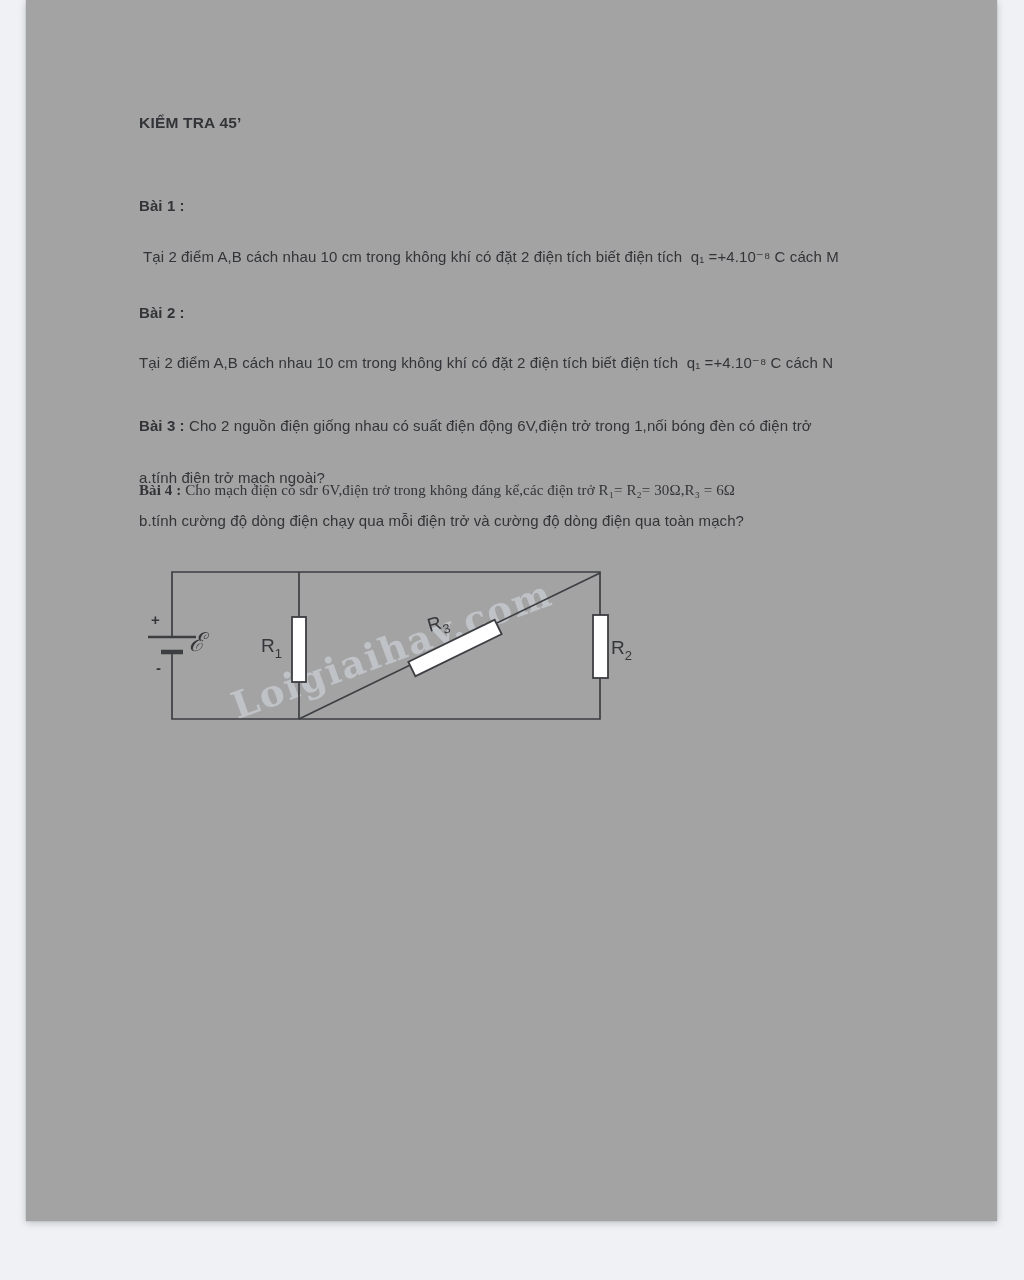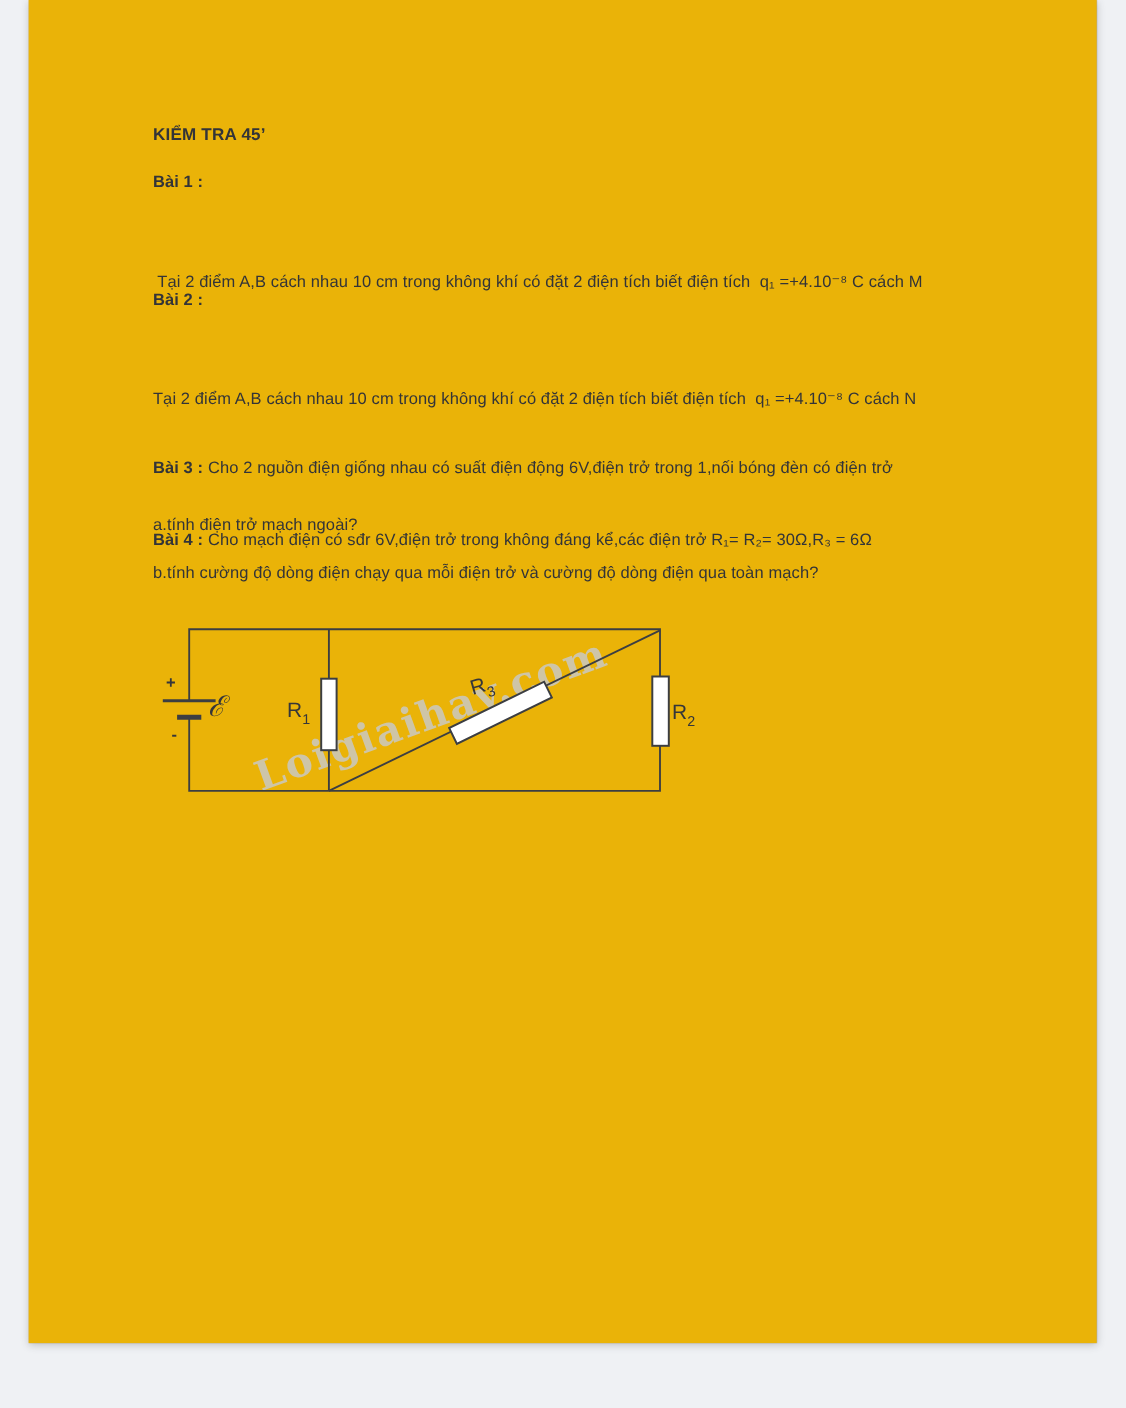--- a/index.html
+++ b/index.html
@@ -4,29 +4,29 @@
 <style>
   html,body { margin:0; padding:0; }
   body {
     width:1024px; height:1280px; position:relative;
     background:#eff1f4;
     font-family:"Liberation Sans","DejaVu Sans",sans-serif;
     overflow:hidden;
   }
   .page {
     position:absolute; left:26px; top:0; width:971px; height:1221px;
-    background:#eab308;
+    background:#a3a3a3;
     box-shadow:0 2px 7px rgba(60,64,72,.28), 0 0 1px rgba(60,64,72,.35);
   }
   .txt {
     position:absolute; left:113px;
     color:#333438; font-size:15px; line-height:25px;
     white-space:pre; letter-spacing:.1px;
   }
-  .heading { font-weight:600; }
+  .heading { font-weight:600;margin-top:40px; }
   .inline-label { font-weight:600; }
   .doc-title { font-size:15.5px; font-weight:600; letter-spacing:.2px; }
   svg .wire { stroke:#3c3e42; stroke-width:1.7; fill:none; }
   svg .plate-long { stroke:#3c3e42; stroke-width:2.6; }
   svg .plate-short { stroke:#3c3e42; stroke-width:4.5; }
   svg .rbox { fill:#ffffff; stroke:#3c3e42; stroke-width:1.8; }
   svg .clabel { fill:#35363a; font-size:19px; font-family:"Liberation Sans","DejaVu Sans",sans-serif; }
   svg .csub { font-size:13px; }
   svg .sign { fill:#35363a; font-size:15px; font-weight:bold; font-family:"Liberation Sans","DejaVu Sans",sans-serif; }
   svg .emf { fill:#35363a; font-size:26px; font-style:italic; font-family:"DejaVu Serif","Liberation Serif",serif; }
@@ -51,21 +51,21 @@
   <div class="txt heading" style="top:260px;text-align:center;">Bài 2 :</div>
 
   <div class="txt" style="top:300px;">
     <div>Tại 2 điểm A,B cách nhau 10 cm trong không khí có đặt 2 điện tích biết điện tích  q₁ =+4.10⁻⁸ C cách N</div>
   </div>
 
   <div class="txt" style="top:363px;text-align:right;">
     <div><span class="inline-label">Bài 3 :</span><span> Cho 2 nguồn điện giống nhau có suất điện động 6V,điện trở trong 1,nối bóng đèn có điện trở</span></div>
   </div>
 
-  <div class="txt" style="top:428px;">
+  <div class="txt" style="top:428px;font-family:Liberation Serif, serif;">
     <div><span class="inline-label">Bài 4 :</span><span> Cho mạch điện có sđr 6V,điện trở trong không đáng kể,các điện trở R₁= R₂= 30Ω,R₃ = 6Ω</span></div>
   </div>
 
   <div class="txt" style="top:465px;">a.tính điện trở mạch ngoài?</div>
 
   <div class="txt" style="top:508px;">b.tính cường độ dòng điện chạy qua mỗi điện trở và cường độ dòng điện qua toàn mạch?</div>
 
   <svg style="position:absolute; left:119px; top:560px;" width="500" height="172" viewBox="0 0 500 172">
 
     <text class="watermark" x="248" y="102" text-anchor="middle" transform="rotate(-20 248 92)">Loigiaihay.com</text>

